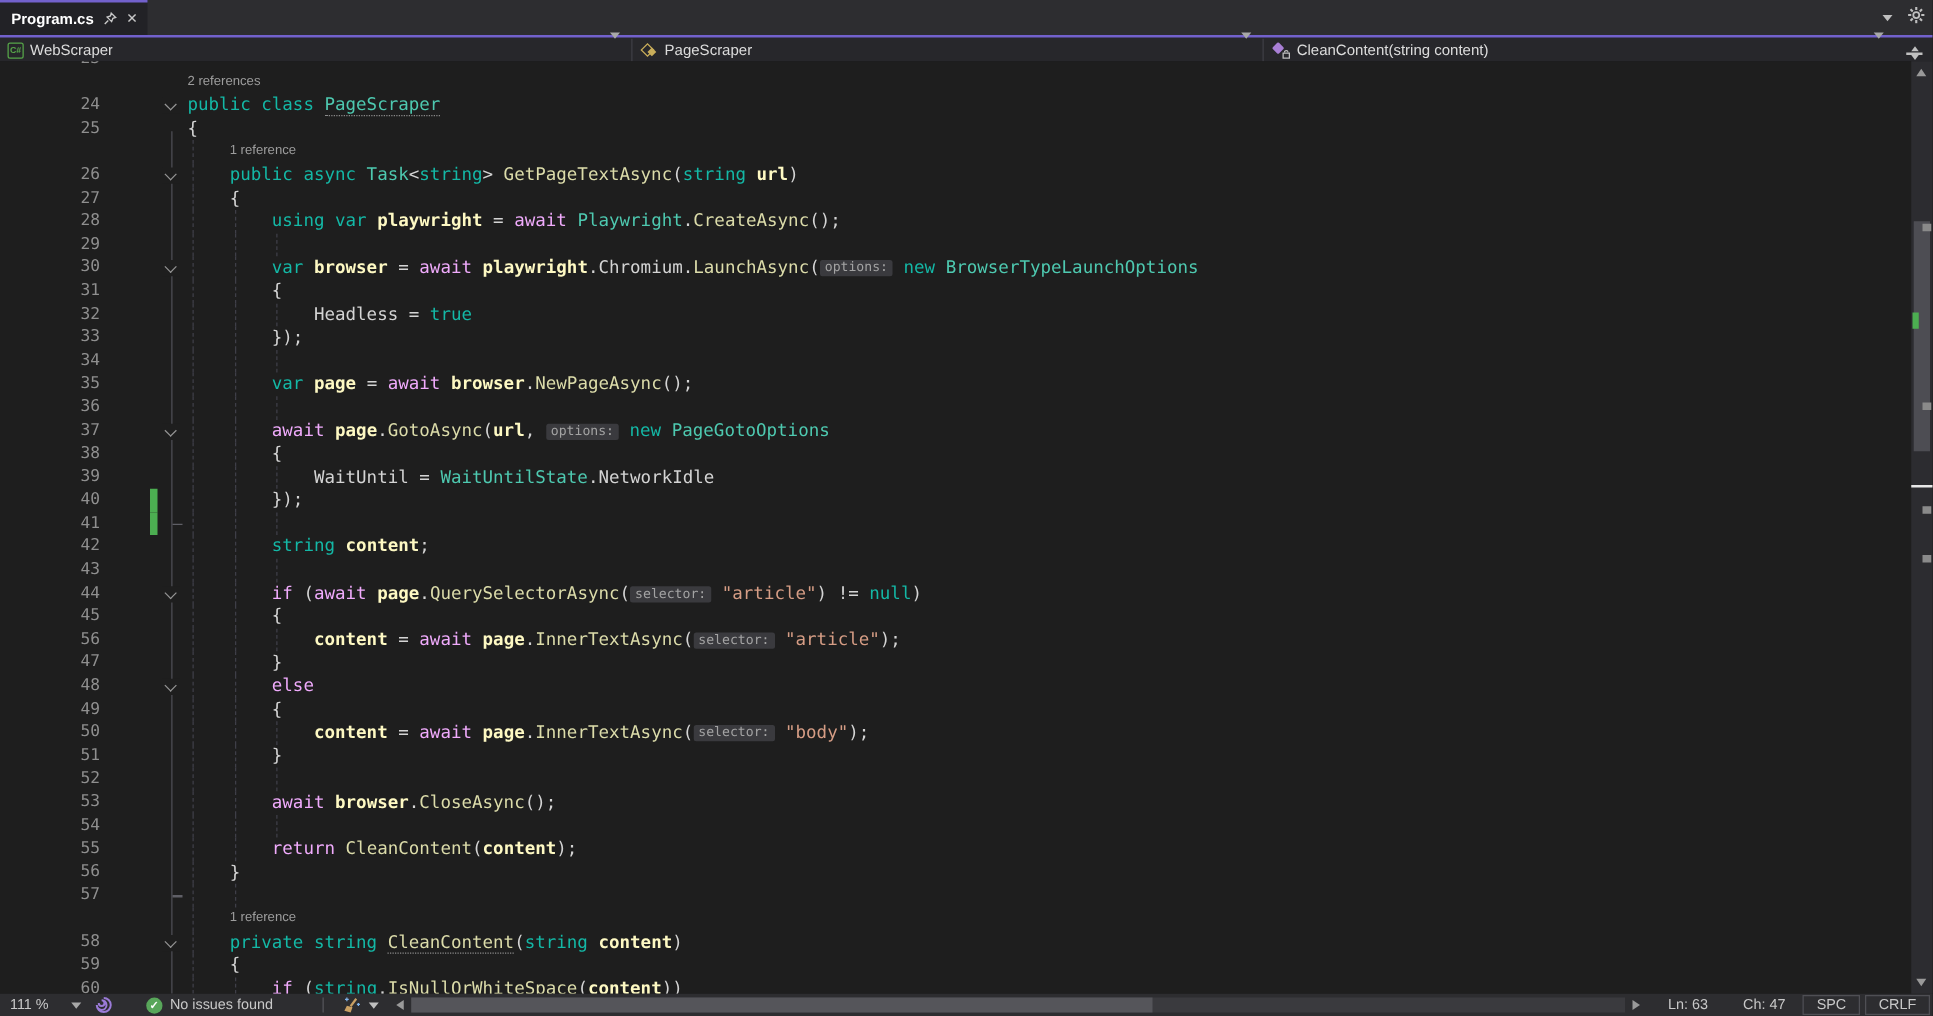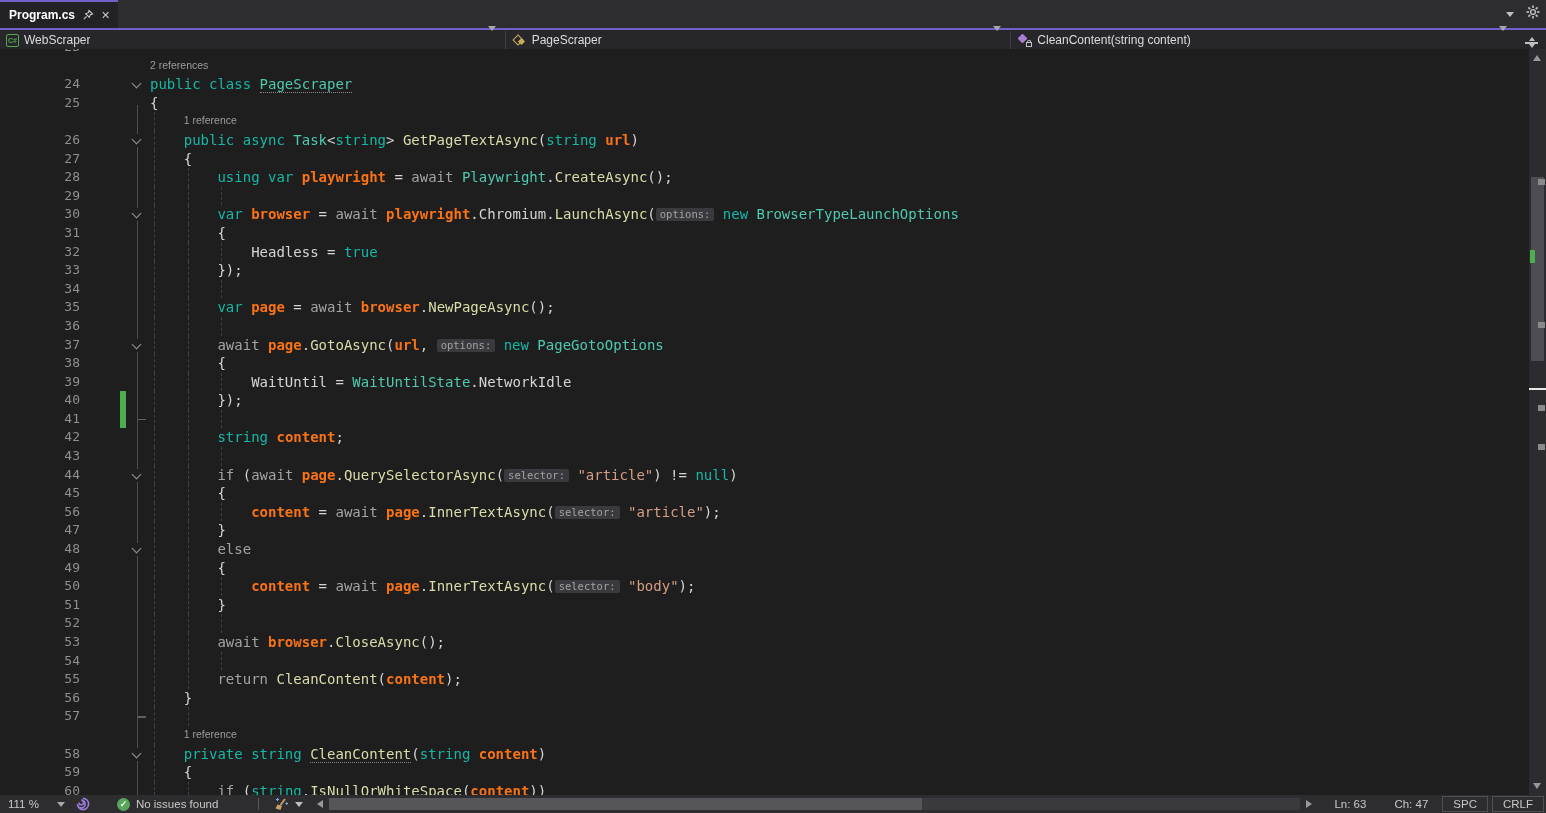--- a/index.html
+++ b/index.html
@@ -58,22 +58,22 @@
       font-family:"DejaVu Sans Mono",monospace;font-size:13px;line-height:18.6px;}
   .chg::before{content:"";position:absolute;left:120px;top:0;bottom:0;width:5.5px;background:#4CAE51;}
   .chev{position:absolute;left:130px;top:3px;width:14px;height:13px;background:#1E1E1E;z-index:2;}
   .chev::after{content:"";position:absolute;left:3px;top:2px;width:6px;height:6px;
                border-right:1.6px solid #969696;border-bottom:1.6px solid #969696;transform:rotate(45deg);}
   .tickmark{position:absolute;left:138px;top:9px;width:8px;height:1.5px;background:#5F5F66;z-index:2;}
   .guide{position:absolute;top:0;bottom:0;width:0;border-left:1px dashed #3F3F48;}
   .code{position:absolute;left:150px;top:0;white-space:pre;
         font-family:"DejaVu Sans Mono",monospace;font-size:14px;line-height:18.6px;color:#D4D4D4;}
   .lens{position:absolute;top:2px;font-family:"Liberation Sans",sans-serif;font-size:10.5px;color:#9D9D9D;}
-  .tok-k{color:#14b8a6;} .tok-c{color:#a3a3a3;} .tok-t{color:#4EC9B0;}
-  .tok-m{color:#DCDCAA;} .tok-v{color:#f97316;font-weight:bold;} .tok-p{color:#D4D4D4;}
+  .tok-k{color:#14b8a6;} .tok-c{color:#f0abfc;} .tok-t{color:#4EC9B0;}
+  .tok-m{color:#DCDCAA;} .tok-v{color:#fef9c3;font-weight:bold;} .tok-p{color:#D4D4D4;}
   .tok-s{color:#D69D85;}
   .tok-td{color:#4EC9B0;border-bottom:1px dotted #8A8A8A;}
   .tok-md{color:#DCDCAA;border-bottom:1px dotted #8A8A8A;}
   .tok-h{display:inline-block;background:#3A3A3E;color:#A3A3A3;border-radius:2px;
          font-size:10.5px;line-height:13px;padding:0 4px;transform:translateY(-1px);}
 
   
   .vscroll{position:absolute;top:49px;right:0;bottom:18px;width:17px;background:#2C2C30;}
   .vs-arrow{position:absolute;left:4px;width:0;height:0;border-left:4.5px solid transparent;
             border-right:4.5px solid transparent;}

